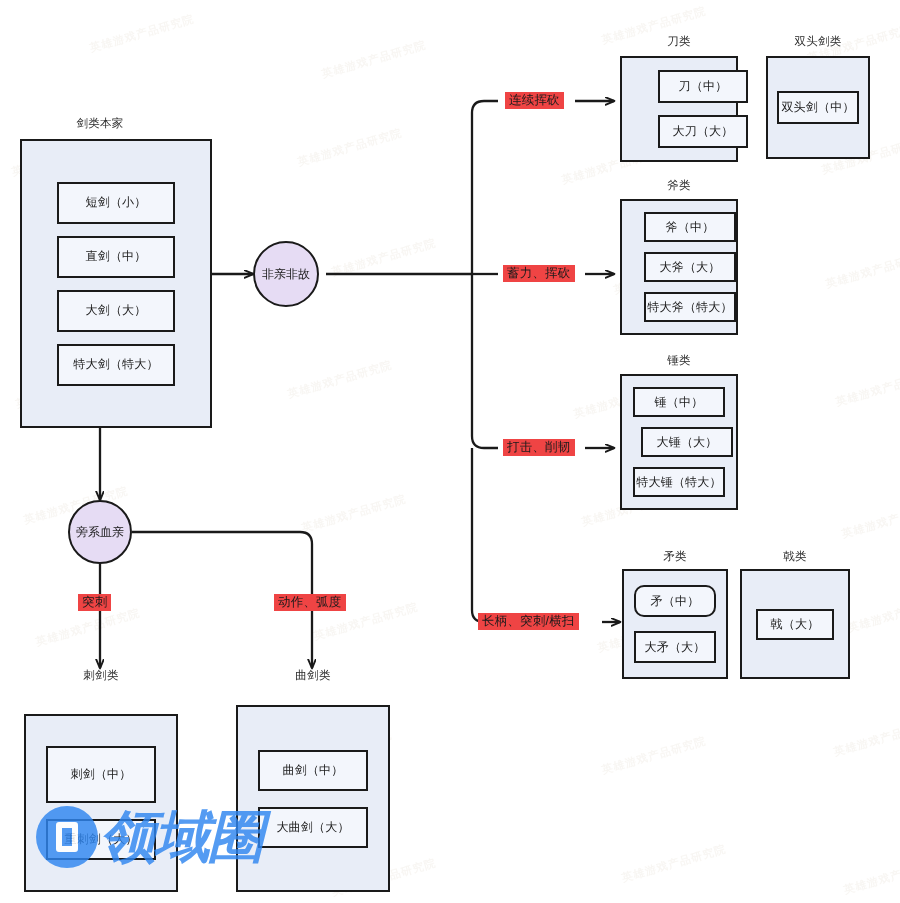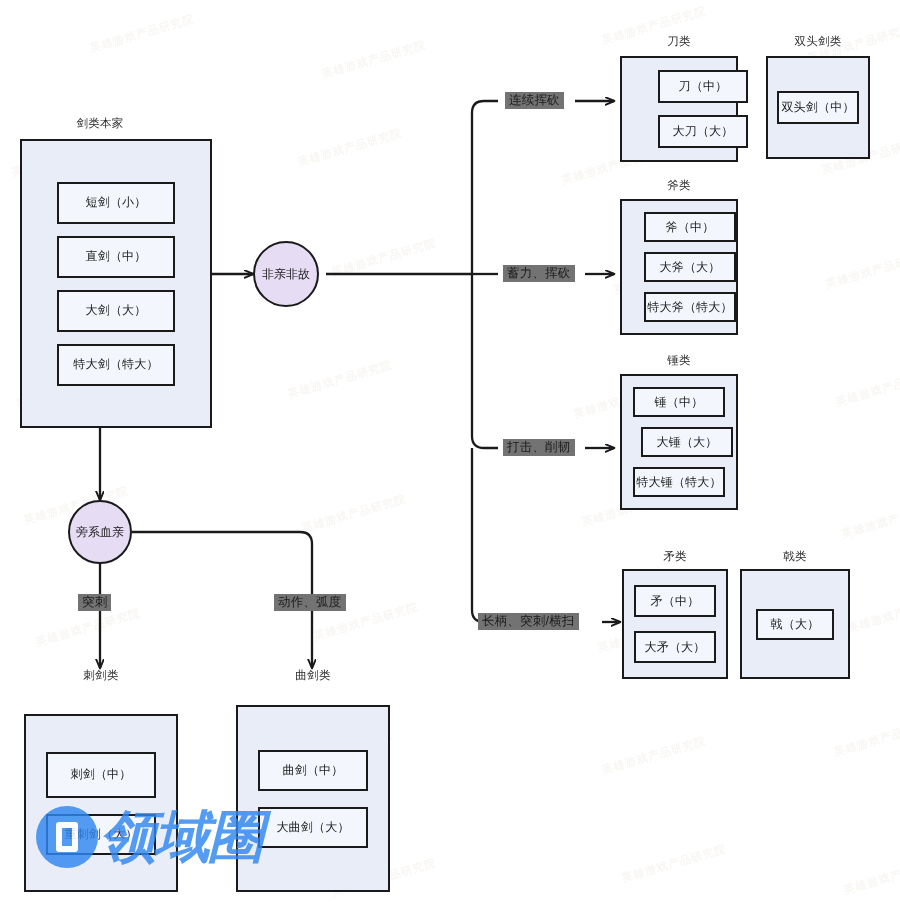--- a/index.html
+++ b/index.html
@@ -50,21 +50,21 @@
     color:#1b1b1b;
     white-space:nowrap;
   }
 
   
   .edge-label{
     position:absolute;
     font-size:12.5px;
     color:#1b1b1b;
     white-space:nowrap;
-    background:#737373;
+    background:#ef4444;
     padding:0 4px;
     letter-spacing:.2px;
   }
 
   
   .wm{
     position:absolute;
     font-size:11px;
     color:rgba(170,150,120,0.085);
     white-space:nowrap;
@@ -208,32 +208,32 @@
 
   <div class="group-title" style="left:620px;top:353px;width:118px;">锤类</div>
   <div class="group" style="left:620px;top:374px;width:118px;height:136px;gap:10px;">
     <div class="item" style="width:92px;height:30px;">锤（中）</div>
     <div class="item" style="width:92px;height:30px;margin-left:16px;">大锤（大）</div>
     <div class="item" style="width:92px;height:30px;">特大锤（特大）</div>
   </div>
 
   <div class="group-title" style="left:622px;top:549px;width:106px;">矛类</div>
   <div class="group" style="left:622px;top:569px;width:106px;height:110px;gap:14px;">
-    <div class="item" style="width:82px;height:32px;">矛（中）</div>
+    <div class="item" style="width:82px;height:32px;border-radius:10px;">矛（中）</div>
     <div class="item" style="width:82px;height:32px;">大矛（大）</div>
   </div>
 
   <div class="group-title" style="left:740px;top:549px;width:110px;">戟类</div>
   <div class="group" style="left:740px;top:569px;width:110px;height:110px;">
     <div class="item" style="width:78px;height:31px;">戟（大）</div>
   </div>
 
   <div class="group-title" style="left:24px;top:668px;width:154px;">刺剑类</div>
   <div class="group" style="left:24px;top:714px;width:154px;height:178px;gap:16px;">
-    <div class="item" style="width:110px;height:46px;">刺剑（中）</div>
+    <div class="item" style="width:110px;height:57px;">刺剑（中）</div>
     <div class="item" style="width:110px;height:41px;">重刺剑（大）</div>
   </div>
 
   <div class="group-title" style="left:236px;top:668px;width:154px;">曲剑类</div>
   <div class="group" style="left:236px;top:705px;width:154px;height:187px;gap:16px;">
     <div class="item" style="width:110px;height:41px;">曲剑（中）</div>
     <div class="item" style="width:110px;height:41px;">大曲剑（大）</div>
   </div>
 
   <div id="brand">

